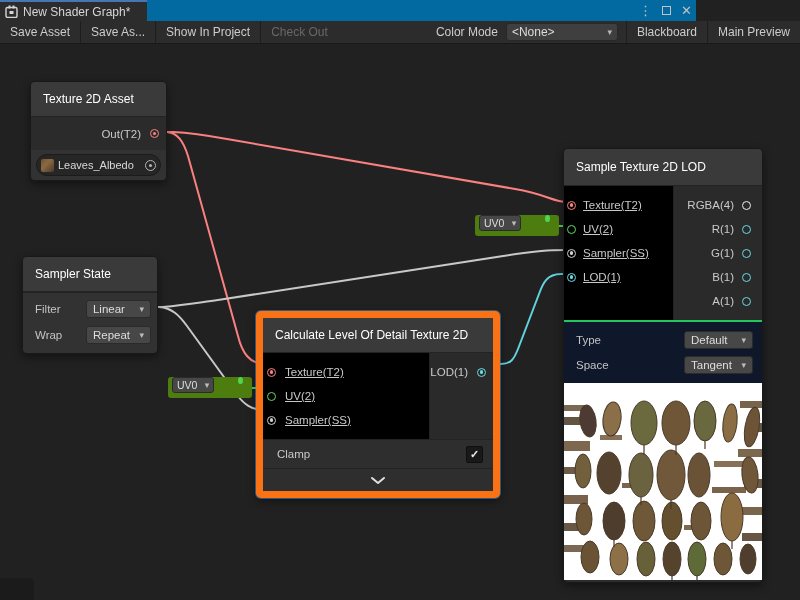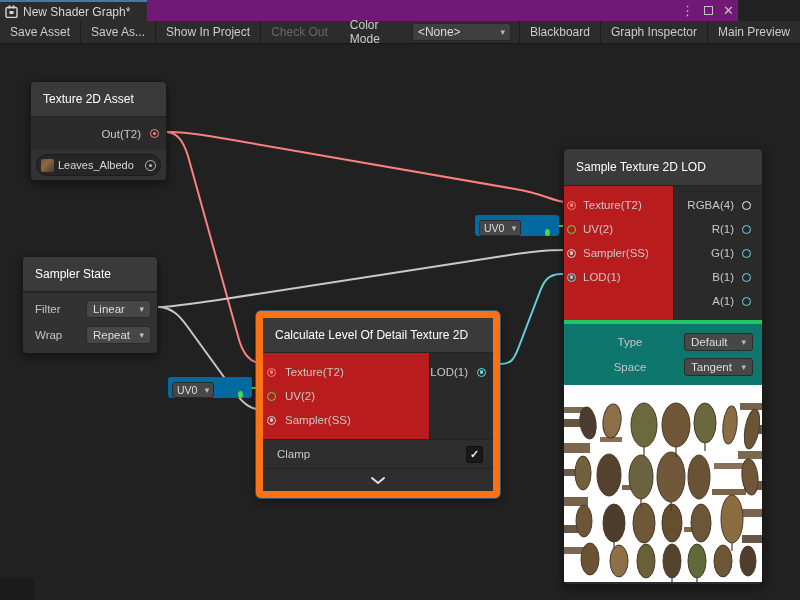--- a/index.html
+++ b/index.html
@@ -1,20 +1,20 @@
 <!DOCTYPE html>
 <html><head>
 <meta charset="utf-8">
 <style>
   html,body{margin:0;padding:0;background:#111;}
   #app{position:relative;width:800px;height:600px;background:#212121;overflow:hidden;
        font-family:"Liberation Sans",sans-serif;color:#c8c8c8;-webkit-font-smoothing:antialiased;}
 
   
-  .titlebar{position:absolute;left:0;top:0;width:696px;height:21px;background:#701a75;z-index:30;padding-left:42px;}
+  .titlebar{position:absolute;left:0;top:0;width:696px;height:21px;background:#0369a1;z-index:30;}
   .doc-tab{position:absolute;left:0;top:0;width:147px;height:21px;background:#2c2c2c;
            border-top:2px solid #4478b2;box-sizing:border-box;display:flex;align-items:center;gap:5px;padding-left:5px;}
   .doc-tab .ttl{font-size:12px;color:#d6d6d6;white-space:nowrap;}
   .gicon{width:13px;height:13px;flex:0 0 auto;}
   .wincontrols{position:absolute;right:4px;top:0;height:21px;display:flex;align-items:center;gap:10px;color:#c2c2c2;}
   .wc{font-size:13px;line-height:1;cursor:default;}
   .wc-max{width:9px;height:9px;border:1.5px solid #c2c2c2;box-sizing:border-box;}
 
   
   .toolbar{position:absolute;left:0;top:21px;width:800px;height:23px;background:#2c2c2c;
@@ -78,44 +78,44 @@
   #node-sampler .prow{height:33px;background:#2b2b2b;}
   #node-sampler .ctls{background:#323232;padding:3px 0 5px 0;border-top:1px solid #232323;}
   #node-sampler .ctl-row{padding:0 6px 0 12px;gap:20px;}
   #node-sampler .ctl-lab{width:40px;}
   #node-sampler .dd{width:80px;}
 
   
   #node-calc{left:256px;top:311px;width:244px;}
   #node-calc .n-title{height:34px;}
   .split{display:flex;}
-  .split .inpanel{width:172px;background:#b91c1c;padding:7px 0;border-right:1px solid #232323;}
+  .split .inpanel{width:172px;background:#000000;padding:7px 0;border-right:1px solid #232323;text-decoration:underline;}
   .split .outpanel{flex:1;background:#2a2a2a;padding:7px 0;}
   .clamp-row{height:28px;background:#2e2e2e;border-top:1px solid #232323;display:flex;align-items:center;padding:0 10px 0 14px;color:#c9c9c9;}
   .checkbox{margin-left:auto;width:15px;height:15px;background:#191919;border:1px solid #0f0f0f;border-radius:2px;
             display:flex;align-items:center;justify-content:center;color:#e8e8e8;font-size:11px;font-weight:bold;}
   .chev-row{height:22px;background:#2e2e2e;border-top:1px solid #232323;display:flex;align-items:center;justify-content:center;}
 
   
   #node-sample{left:563px;top:148px;width:200px;}
   #node-sample .n-title{height:36px;}
   #node-sample .split .inpanel{width:109px;}
   #node-sample .port.inp{left:3px;}
   #node-sample .prow .lab-in{margin-left:19px;}
   #node-sample .port.outp{right:11px;}
   #node-sample .prow .lab-out{margin-right:28px;}
-  #node-sample .ctls{background:#0f766e;border-top:4px solid #22c55e;padding:5px 0 6px 0;text-align:center;}
+  #node-sample .ctls{background:#0f172a;border-top:2px solid #22c55e;padding:5px 0 6px 0;}
   #node-sample .ctl-row{height:25px;padding:0 9px 0 12px;}
   #node-sample .ctl-lab{flex:1;}
   #node-sample .dd{width:69px;}
   .preview{width:200px;height:197px;background:#fff;}
 
   
-  .uvw{position:absolute;z-index:6;width:84px;height:21px;background:#0369a1;border-radius:3px;
-       display:flex;align-items:flex-end;padding:0 9px 0 4px;box-sizing:border-box;gap:24px;}
+  .uvw{position:absolute;z-index:6;width:84px;height:21px;background:#4d7c0f;border-radius:3px;
+       display:flex;align-items:flex-start;padding:0 9px 0 4px;box-sizing:border-box;gap:24px;}
   .uvw .dd{width:57px;height:16px;font-size:10.5px;padding:0 4px;}
   .uvw .dot{margin-left:auto;width:7px;height:7px;border-radius:50%;background:#4ed64e;}
   #uvw-sample{left:475px;top:215px;}
   #uvw-calc{left:168px;top:377px;}
 
   .chevsvg{width:16px;height:9px;}
 </style>
 </head>
 <body>
 
@@ -399,21 +399,18 @@
     <div class="tb-spacer"></div>
     <span class="cm-label">Color Mode</span>
     <div class="tb-dd">
       <span>&lt;None&gt;</span>
       <span class="arrow">▾</span>
     </div>
     <div class="tb-sep"></div>
     <div class="tb-btn">
         <span>Blackboard</span>
       </div>
-    <div class="tb-btn">
-        <span>Graph Inspector</span>
-      </div>
     <div class="tb-btn no-sep">
         <span>Main Preview</span>
       </div>
   </div>
 
 </div>
 
 </body></html>

